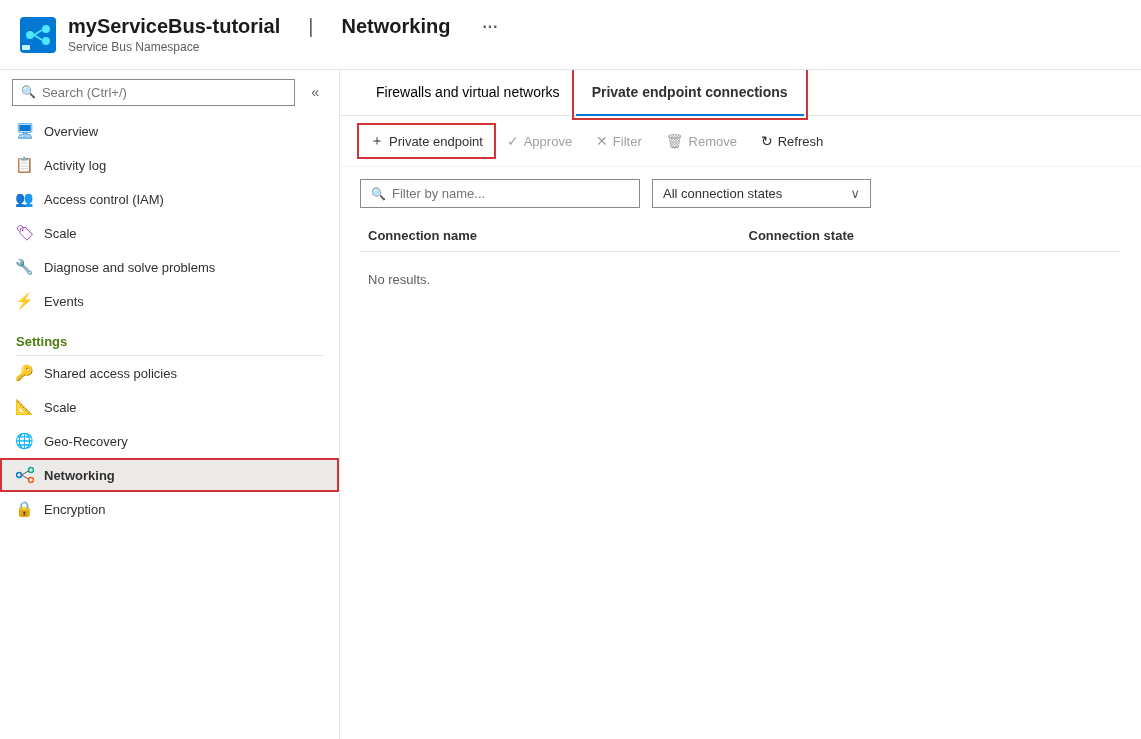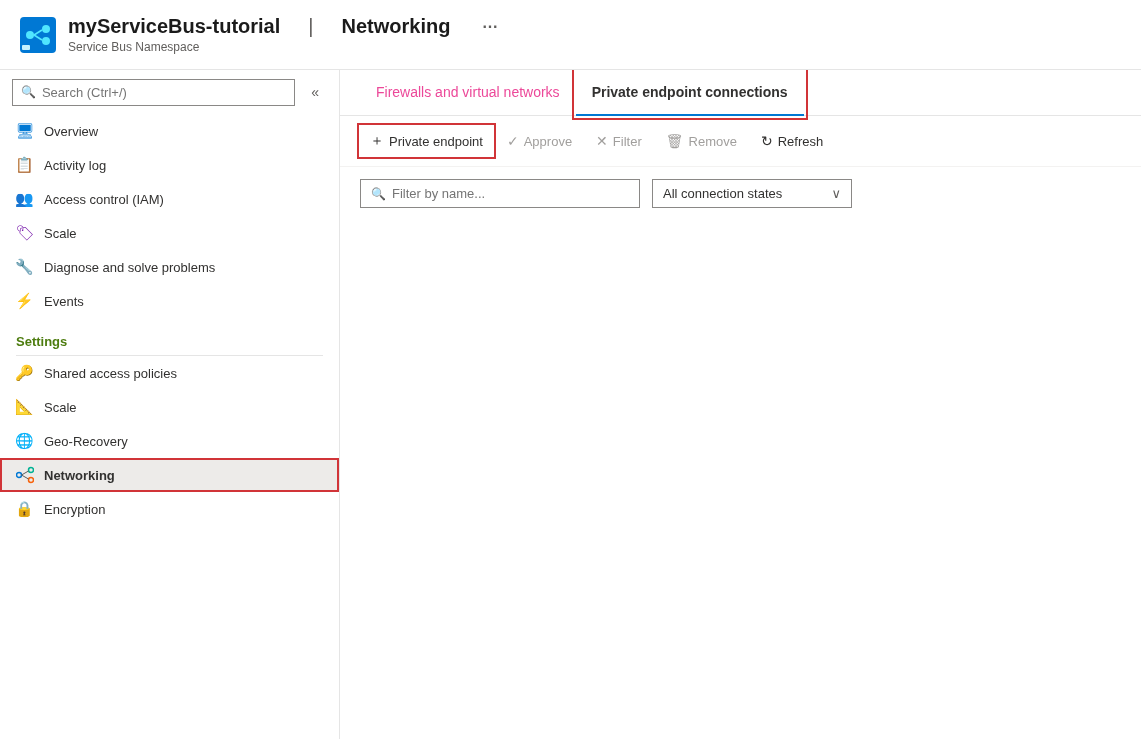--- a/index.html
+++ b/index.html
@@ -31,35 +31,35 @@
     .nav-icon { width: 18px; height: 18px; display: flex; align-items: center; justify-content: center; flex-shrink: 0; font-size: 15px; }
 
     .settings-header { padding: 16px 16px 6px 16px; font-size: 13px; font-weight: 600; color: #4d7c0f; }
     .settings-divider { border: none; border-top: 1px solid #e5e5e5; margin: 0 16px; }
 
     
     .content { flex: 1; overflow-y: auto; padding: 0; display: flex; flex-direction: column; }
 
     
     .tabs-bar { display: flex; border-bottom: 1px solid #e5e5e5; padding: 0 20px; background: #fff; }
-    .tab { padding: 14px 16px; cursor: pointer; font-size: 14px; color: #ec4899; border-bottom: 2px solid transparent; margin-bottom: -1px; }
+    .tab { padding: 14px 16px; cursor: pointer; font-size: 14px; color: #000000; border-bottom: 2px solid transparent; margin-bottom: -1px; }
     .tab.highlighted-tab { outline: 2px solid #d13438; outline-offset: 2px; color: #323130; font-weight: 600; }
 
     
     .toolbar { display: flex; align-items: center; padding: 10px 20px; gap: 4px; border-bottom: 1px solid #f3f2f1; }
     .toolbar-btn { display: flex; align-items: center; gap: 5px; padding: 6px 10px; cursor: pointer; font-size: 13px; color: #323130; border: none; background: transparent; }
     .toolbar-btn.primary { outline: 2px solid #d13438; outline-offset: 1px; }
     .toolbar-btn.disabled { color: #a19f9d; cursor: default; }
     .btn-icon { font-size: 14px; }
 
     
     .filter-row { display: flex; align-items: center; padding: 12px 20px; gap: 12px; }
     .filter-box { display: flex; align-items: center; border: 1px solid #8a8886; padding: 6px 10px; gap: 6px; width: 280px; }
     .filter-box input { border: none; outline: none; font-size: 13px; color: #ec4899; background: transparent; width: 100%; }
-    .dropdown { display: flex; align-items: center; justify-content: space-between; border: 1px solid #8a8886; padding: 6px 10px; width: 200px; cursor: pointer; font-size: 13px; color: #323130; gap: 8px; }
+    .dropdown { display: flex; align-items: center; justify-content: space-between; border: 1px solid #8a8886; padding: 6px 10px; width: 219px; cursor: pointer; font-size: 13px; color: #323130; gap: 8px; }
     .dropdown-arrow { color: #605e5c; }
 
     
     .table-container { padding: 0 20px; }
     .table-header { display: flex; padding: 8px 0; border-bottom: 1px solid #e5e5e5; }
     .col-name { flex: 1; font-weight: 600; font-size: 13px; color: #323130; padding: 0 8px; }
     .col-state { flex: 1; font-weight: 600; font-size: 13px; color: #323130; padding: 0 8px; }
     .no-results { padding: 20px 8px; color: #605e5c; font-size: 13px; }
 
     
@@ -212,15 +212,22 @@
       <div class="filter-box">
         <span style="color:#605e5c; font-size:12px;">🔍</span>
         <input type="text" placeholder="Filter by name..." style="">
       </div>
       <div class="dropdown">
         <span>All connection states</span>
         <span class="dropdown-arrow">∨</span>
       </div>
     </div>
 
+    <div class="table-container">
+      <div class="table-header">
+        <div class="col-name">Connection name</div>
+        <div class="col-state">Connection state</div>
+      </div>
+      <div class="no-results">No results.</div>
+    </div>
 
   </div>
 </div>
 
 </body></html>

